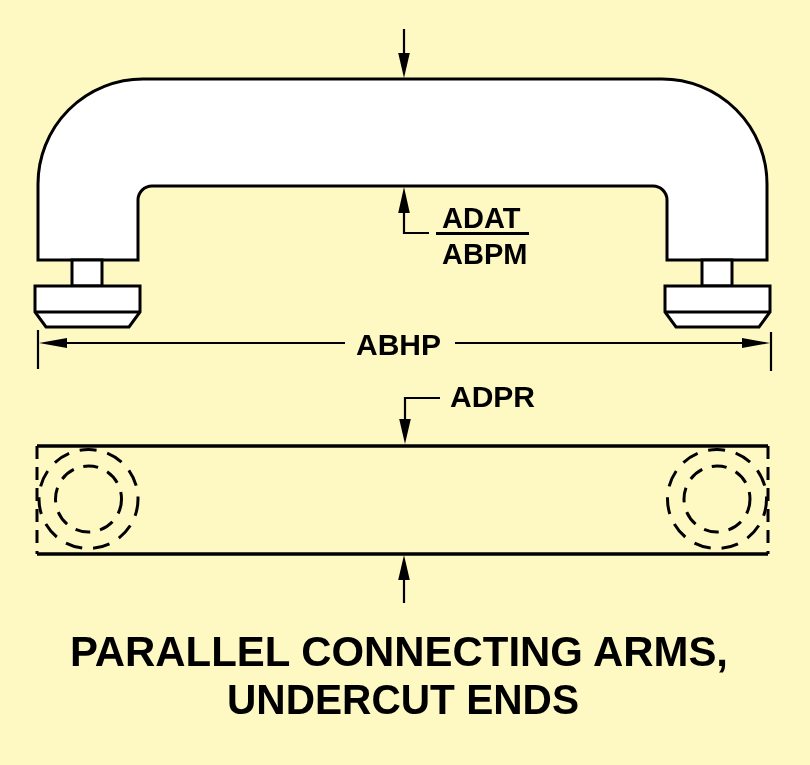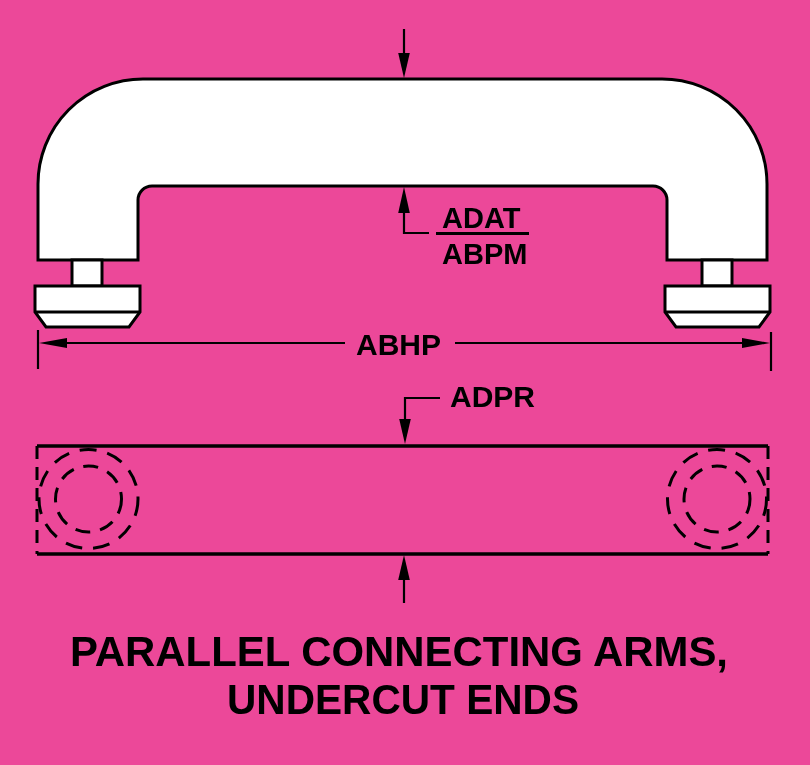--- a/index.html
+++ b/index.html
@@ -4,21 +4,21 @@
 <style>
   html, body {
     margin: 0;
     padding: 0;
     background: #ffffff;
   }
   .stage {
     position: relative;
     width: 810px;
     height: 765px;
-    background: #ec4899;
+    background: #fef9c3;
     overflow: hidden;
   }
   svg {
     display: block;
   }
   .outline {
     fill: #ffffff;
     stroke: #000000;
     stroke-width: 3;
     stroke-linejoin: miter;

